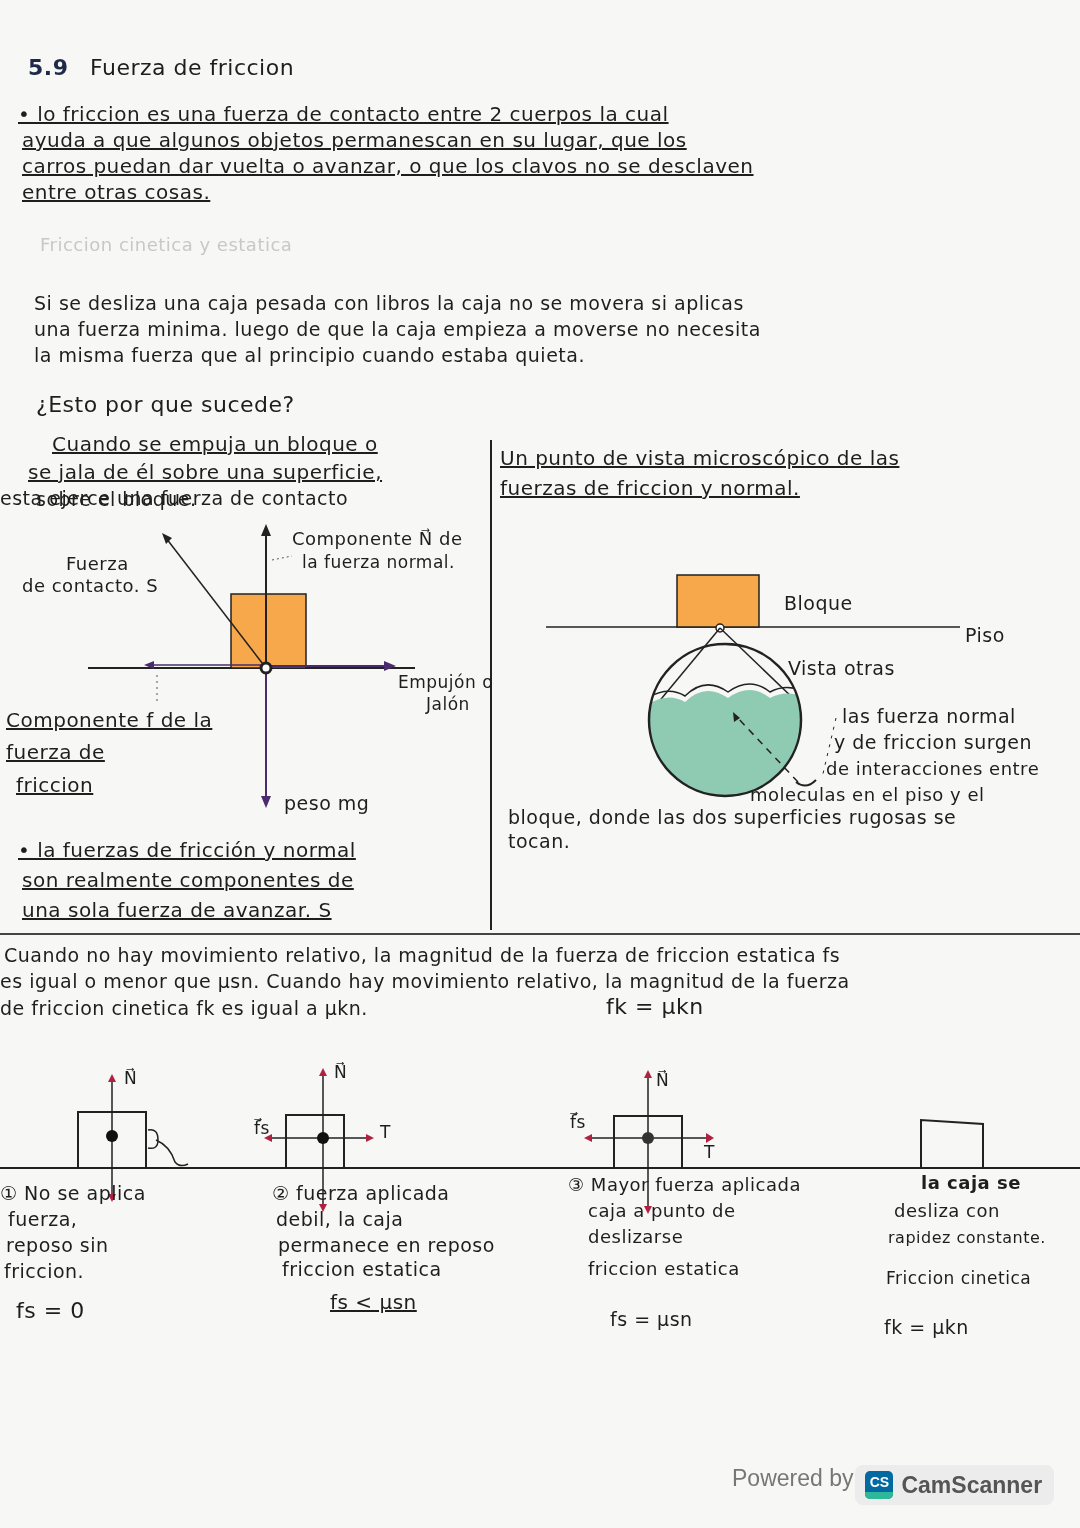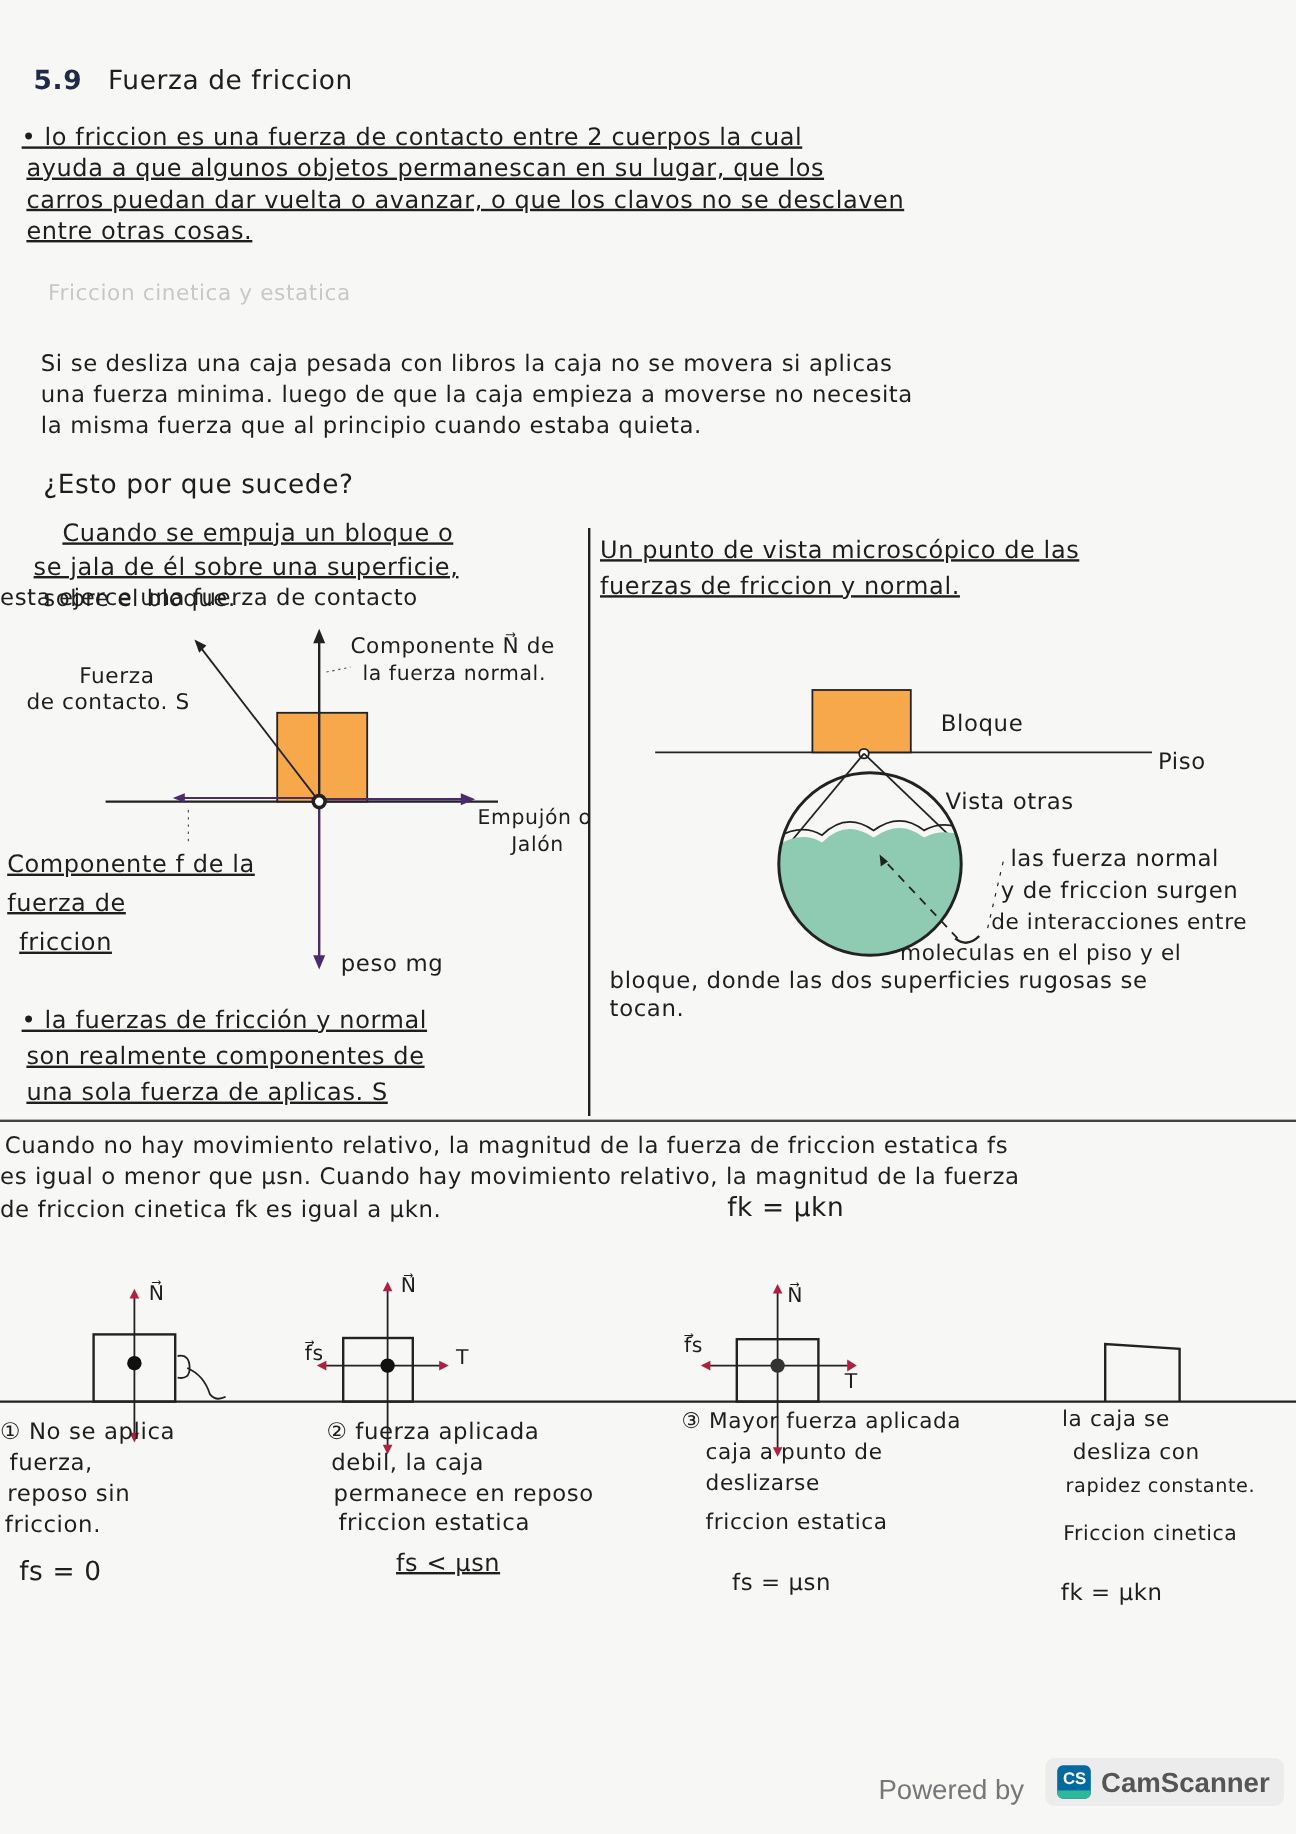--- a/index.html
+++ b/index.html
@@ -14,21 +14,21 @@
   .line { position: absolute; background: #222; }
   .title-num { color: #1f2a4a; font-weight: bold; }
   .faint { color: #c8c8c8; }
   .t22 { font-size: 22px; }
   .t20 { font-size: 20px; text-decoration: underline; }
   .t19 { font-size: 19px; }
   .t18 { font-size: 18px; }
   .t17 { font-size: 17px; }
   svg { position: absolute; overflow: visible; }
   .watermark {
-    position: absolute; left: 732px; top: 1465px; display: flex; align-items: flex-end; gap: 18px;
+    position: absolute; left: 732px; top: 1465px; display: flex; align-items: flex-start; gap: 2px;
   }
   .wm-powered { font-family: "Liberation Sans", sans-serif; font-size: 23px; color: #777; }
   .wm-badge {
     display: flex; align-items: center; gap: 8px; background: #ececec; border-radius: 8px;
     padding: 6px 12px 6px 10px;
   }
   .wm-logo {
     width: 28px; height: 28px; border-radius: 5px; background: #0369a1; position: relative;
     color: #fff; font-family: "Liberation Sans", sans-serif; font-weight: bold; font-size: 14px;
     display: flex; align-items: center; justify-content: center; overflow: hidden;
@@ -104,21 +104,21 @@
     <div class="hw t17" style="left:302px;top:552px;">la fuerza normal.</div>
     <div class="hw t17" style="left:398px;top:672px;">Empujón o</div>
     <div class="hw t17" style="left:426px;top:694px;">Jalón</div>
     <div class="hw t20" style="left:6px;top:708px;">Componente f de la</div>
     <div class="hw t20" style="left:6px;top:740px;">fuerza de</div>
     <div class="hw t20" style="left:16px;top:773px;">friccion</div>
     <div class="hw t19" style="left:284px;top:792px;">peso mg</div>
 
     <div class="hw t20" style="left:18px;top:838px;">• la fuerzas de fricción y normal</div>
     <div class="hw t20" style="left:22px;top:868px;">son realmente componentes de</div>
-    <div class="hw t20" style="left:22px;top:898px;">una sola fuerza de aplicas. S</div>
+    <div class="hw t20" style="left:22px;top:898px;">una sola fuerza de avanzar. S</div>
   </div>
 
   <div>
     <div class="hw t20" style="left:500px;top:446px;">Un punto de vista microscópico de las</div>
     <div class="hw t20" style="left:500px;top:476px;">fuerzas de friccion y normal.</div>
 
     <svg width="560" height="260" style="left:540px;top:570px;">
 
       <line x1="6" y1="57" x2="420" y2="57" stroke="#222" stroke-width="1.5"></line>
 
@@ -224,21 +224,21 @@
 
   <div>
     <div class="hw t18" style="left:568px;top:1174px;">③ Mayor fuerza aplicada</div>
     <div class="hw t18" style="left:588px;top:1200px;">caja a punto de</div>
     <div class="hw t18" style="left:588px;top:1226px;">deslizarse</div>
     <div class="hw t18" style="left:588px;top:1258px;">friccion estatica</div>
     <div class="hw t19" style="left:610px;top:1308px;">fs = μsn</div>
   </div>
 
   <div>
-    <div class="hw t18" style="left:885px;top:1172px;">la caja se</div>
+    <div class="hw t18" style="left:921px;top:1172px;font-weight:bold;">la caja se</div>
     <div class="hw t18" style="left:894px;top:1200px;">desliza con</div>
     <div class="hw t16" style="left:888px;top:1228px;font-size:16px;">rapidez constante.</div>
     <div class="hw t17" style="left:886px;top:1268px;">Friccion cinetica</div>
     <div class="hw t19" style="left:884px;top:1316px;">fk = μkn</div>
   </div>
 
   <div class="watermark">
     <span class="wm-powered">Powered by</span>
     <div class="wm-badge">
       <div class="wm-logo">

